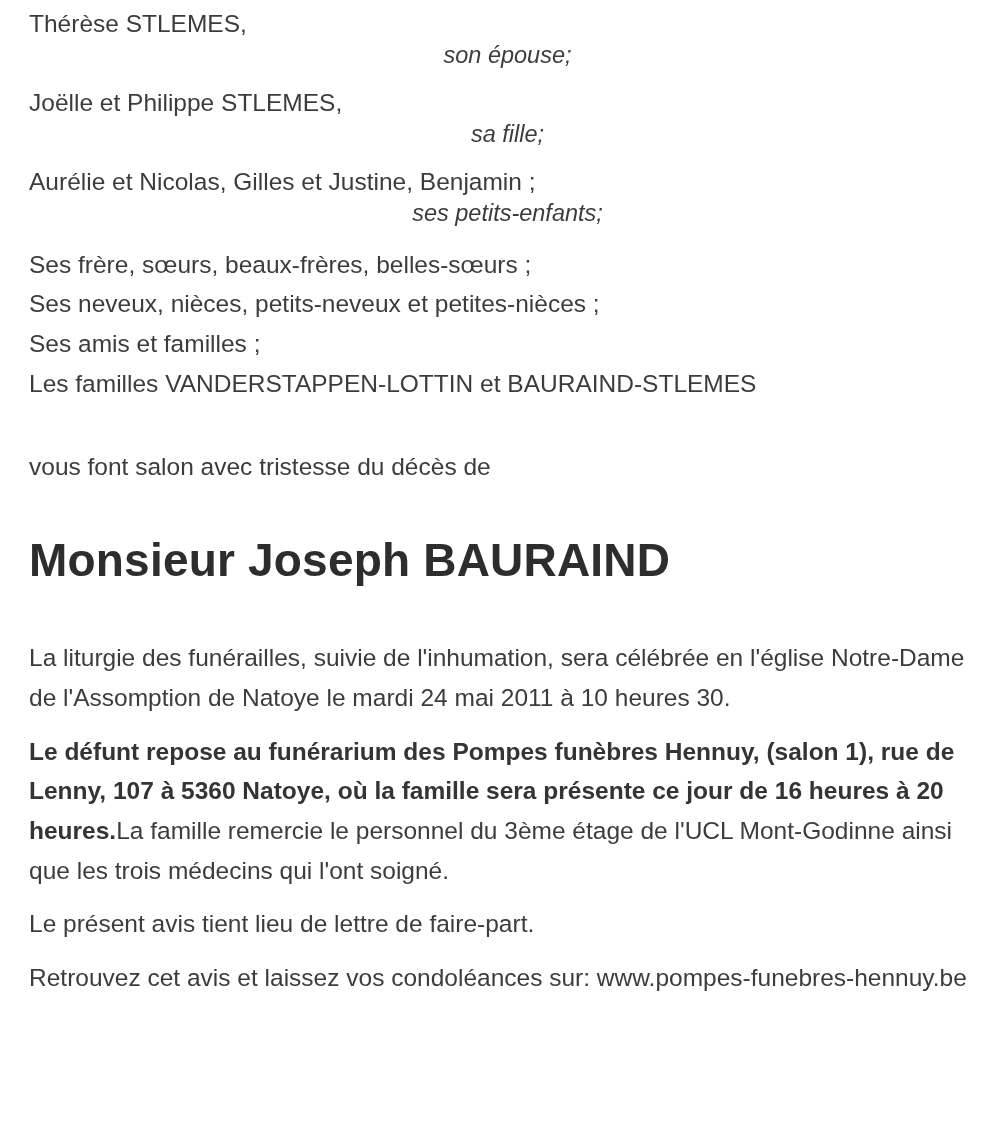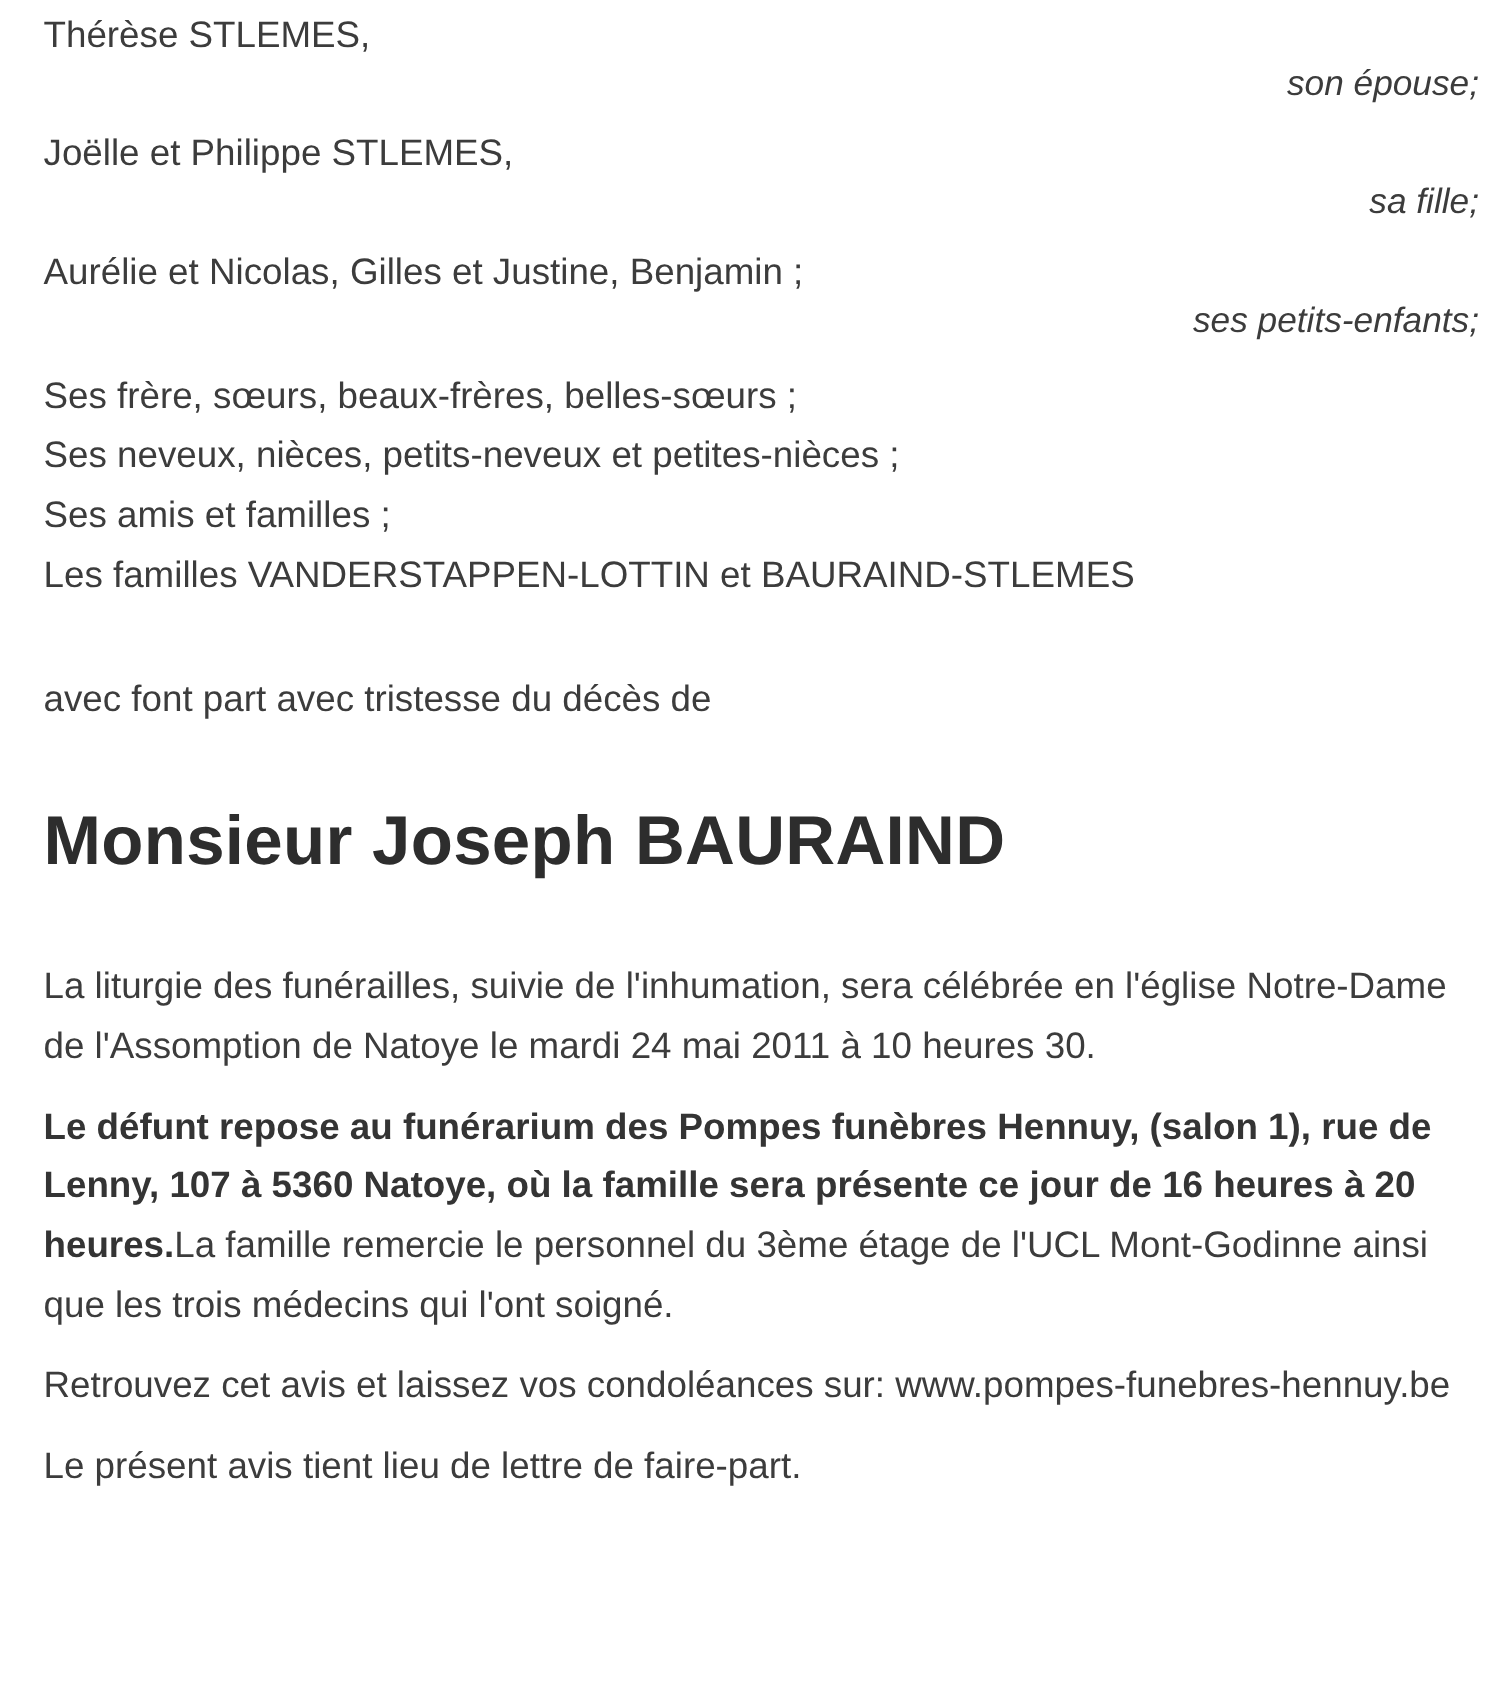--- a/index.html
+++ b/index.html
@@ -13,21 +13,21 @@
     font-size: 24.5px;
     -webkit-font-smoothing: antialiased;
   }
   main { padding: 8px 12px 24px 29px; box-sizing: border-box; }
   p { margin: 0; }
 
   
   .couplet { margin-bottom: 16px; }
   .couplet .name { line-height: 1.32; }
   .couplet .relation {
-    text-align: right;
+    text-align: center;
     font-style: italic;
     font-size: 23.5px;
     line-height: 1.3;
     padding-right: 2px;
   }
   .relatives p { line-height: 1.62; }
 
   .announce { margin-top: 44px; line-height: 1.62; }
 
   h1.deceased {
@@ -68,28 +68,28 @@
 
     <div class="relatives">
       <p>Ses frère, sœurs, beaux-frères, belles-sœurs ;</p>
       <p>Ses neveux, nièces, petits-neveux et petites-nièces ;</p>
       <p>Ses amis et familles ;</p>
       <p>Les familles VANDERSTAPPEN-LOTTIN et BAURAIND-STLEMES</p>
     </div>
 
   </section>
 
-  <p class="announce">avec font part avec tristesse du décès de</p>
+  <p class="announce">vous font salon avec tristesse du décès de</p>
 
   <h1 class="deceased">Monsieur Joseph BAURAIND</h1>
 
   <section>
 
     <p class="body-para">La liturgie des funérailles, suivie de l'inhumation, sera célébrée en l'église Notre-Dame de l'Assomption de Natoye le mardi 24 mai 2011 à 10 heures 30.</p>
 
     <p class="body-para spaced"><span class="bold-run">Le défunt repose au funérarium des Pompes funèbres Hennuy, (salon 1), rue de Lenny, 107 à 5360 Natoye, où la famille sera présente ce jour de 16 heures à 20 heures.</span><span>La famille remercie le personnel du 3ème étage de l'UCL Mont-Godinne ainsi que les trois médecins qui l'ont soigné.</span></p>
 
+    <p class="body-para spaced">Le présent avis tient lieu de lettre de faire-part.</p>
+
     <p class="body-para spaced">Retrouvez cet avis et laissez vos condoléances sur: www.pompes-funebres-hennuy.be</p>
-
-    <p class="body-para spaced">Le présent avis tient lieu de lettre de faire-part.</p>
   </section>
 
 </main>
 
 </body></html>

